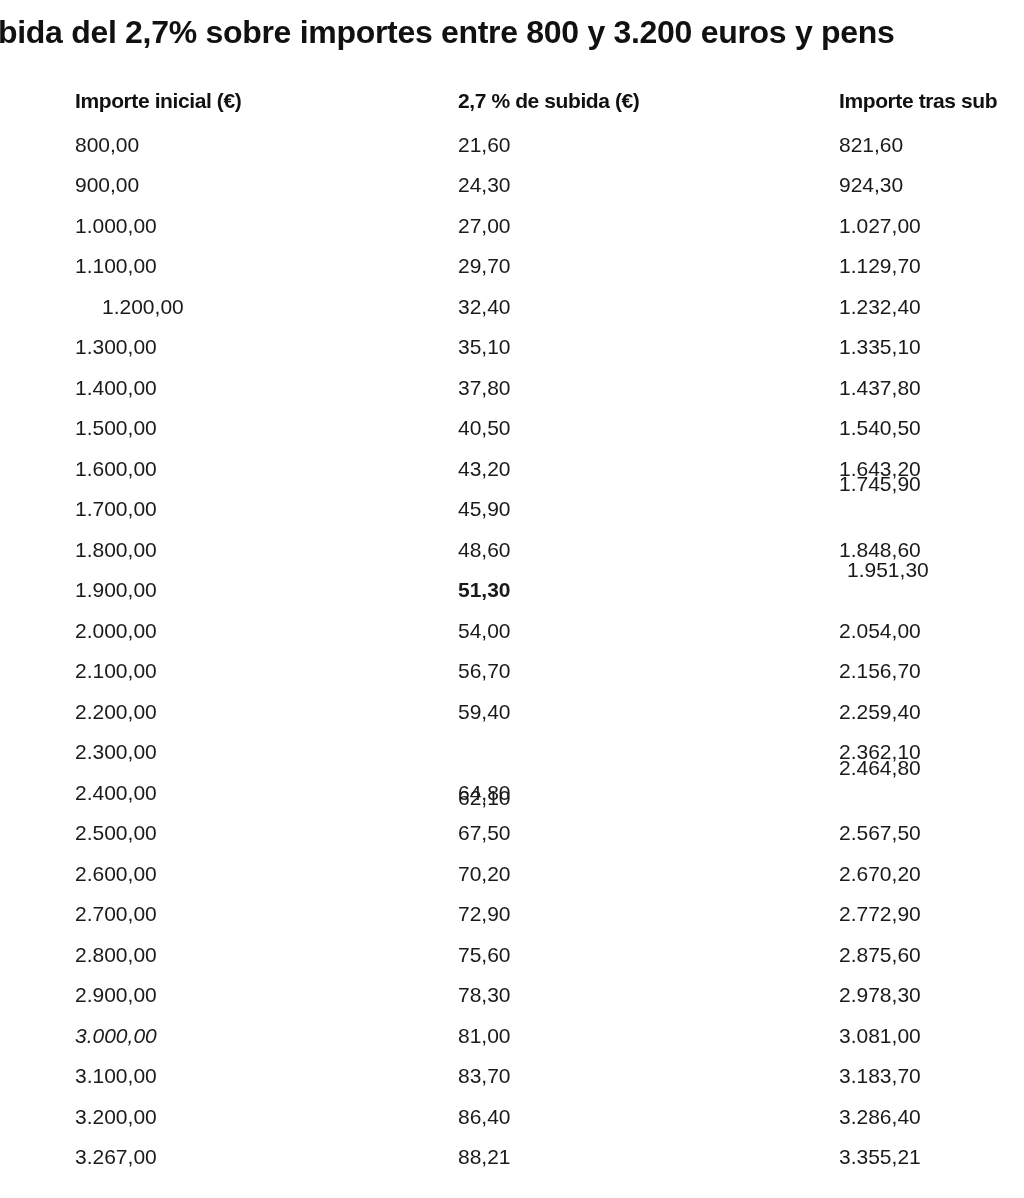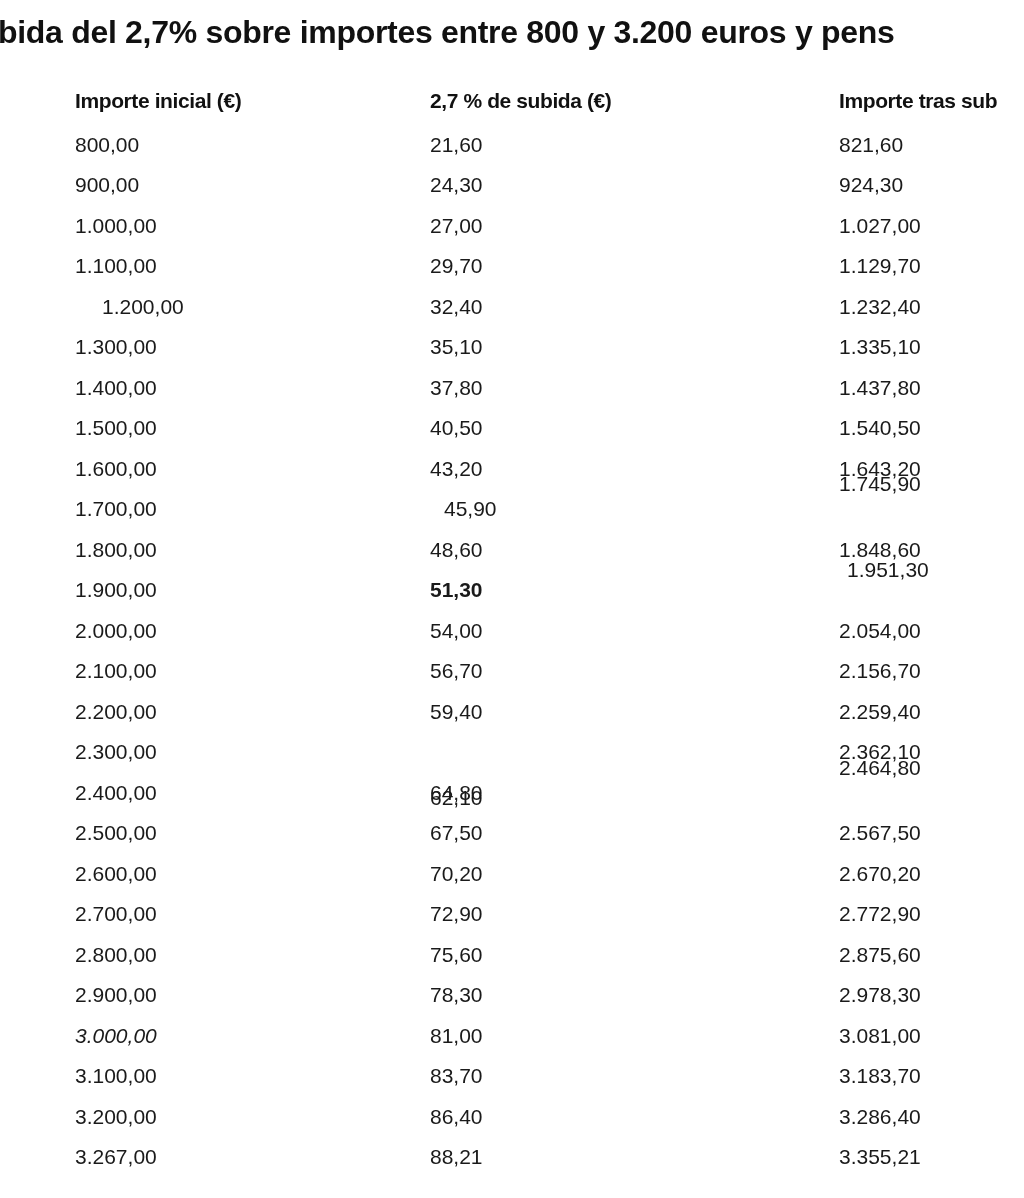--- a/index.html
+++ b/index.html
@@ -44,21 +44,21 @@
       position: absolute;
       white-space: nowrap;
       font-family: "Liberation Sans", sans-serif;
       font-weight: bold;
       font-size: 21px;
       line-height: 26px;
       letter-spacing: -0.4px;
       color: #111111;
     }
     .c0 { left: 75px; }
-    .c1 { left: 430px; }
+    .c1 { left: 458px; }
     .c2 { left: 839px; }
   </style>
 </head>
 <body>
 
 <div class="title">bida del 2,7% sobre importes entre 800 y 3.200 euros y pens</div>
 
 <div class="table">
   <div class="hdr c0" style="top:88px">Importe inicial (€)</div>
   <div class="hdr c1" style="top:88px">2,7 % de subida (€)</div>
@@ -104,21 +104,21 @@
         <div class="cell c1" style="top: 415.36px;">40,50</div>
         <div class="cell c2" style="top: 415.36px;">1.540,50</div>
       </div>
       <div>
         <div class="cell c0" style="top: 455.84px;">1.600,00</div>
         <div class="cell c1" style="top: 455.84px;">43,20</div>
         <div class="cell c2" style="top: 455.84px;">1.643,20</div>
       </div>
       <div>
         <div class="cell c0" style="top: 496.32px;">1.700,00</div>
-        <div class="cell c1" style="top: 496.32px; margin-left: 14px;">45,90</div>
+        <div class="cell c1" style="top: 496.32px;">45,90</div>
         <div class="cell c2" style="top: 471px;">1.745,90</div>
       </div>
       <div>
         <div class="cell c0" style="top: 536.8px;">1.800,00</div>
         <div class="cell c1" style="top: 536.8px;">48,60</div>
         <div class="cell c2" style="top: 536.8px;">1.848,60</div>
       </div>
       <div>
         <div class="cell c0" style="top: 577.28px;">1.900,00</div>
         <div class="cell c1" style="top: 577.28px; font-weight: bold;">51,30</div>

